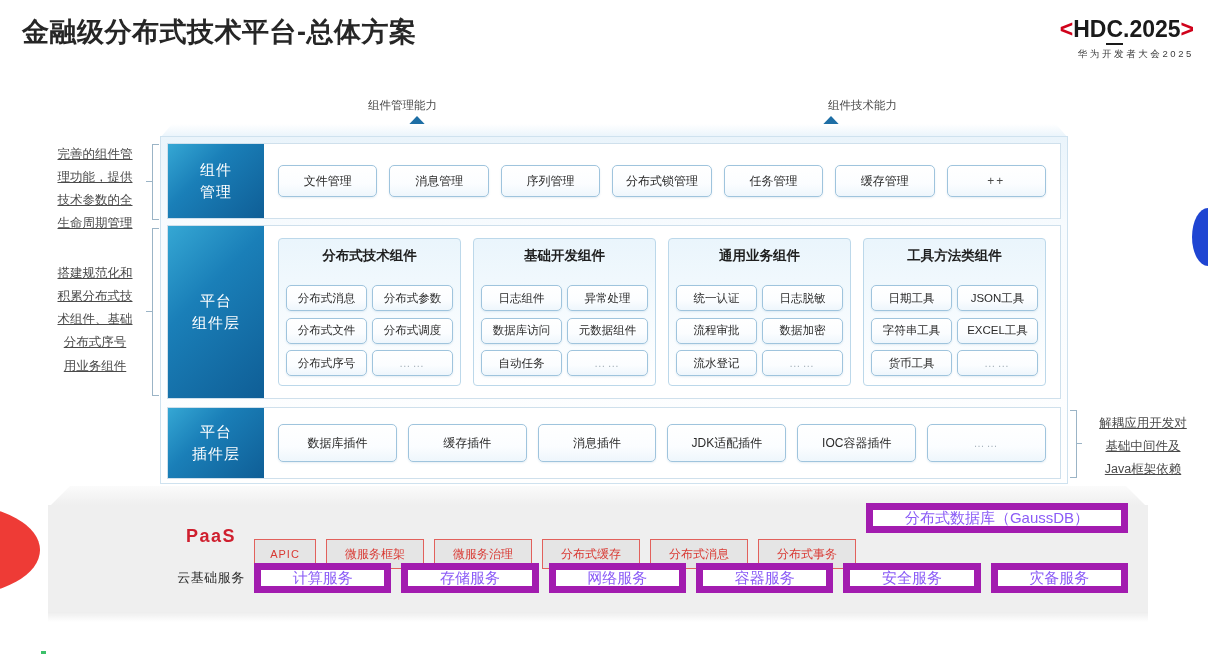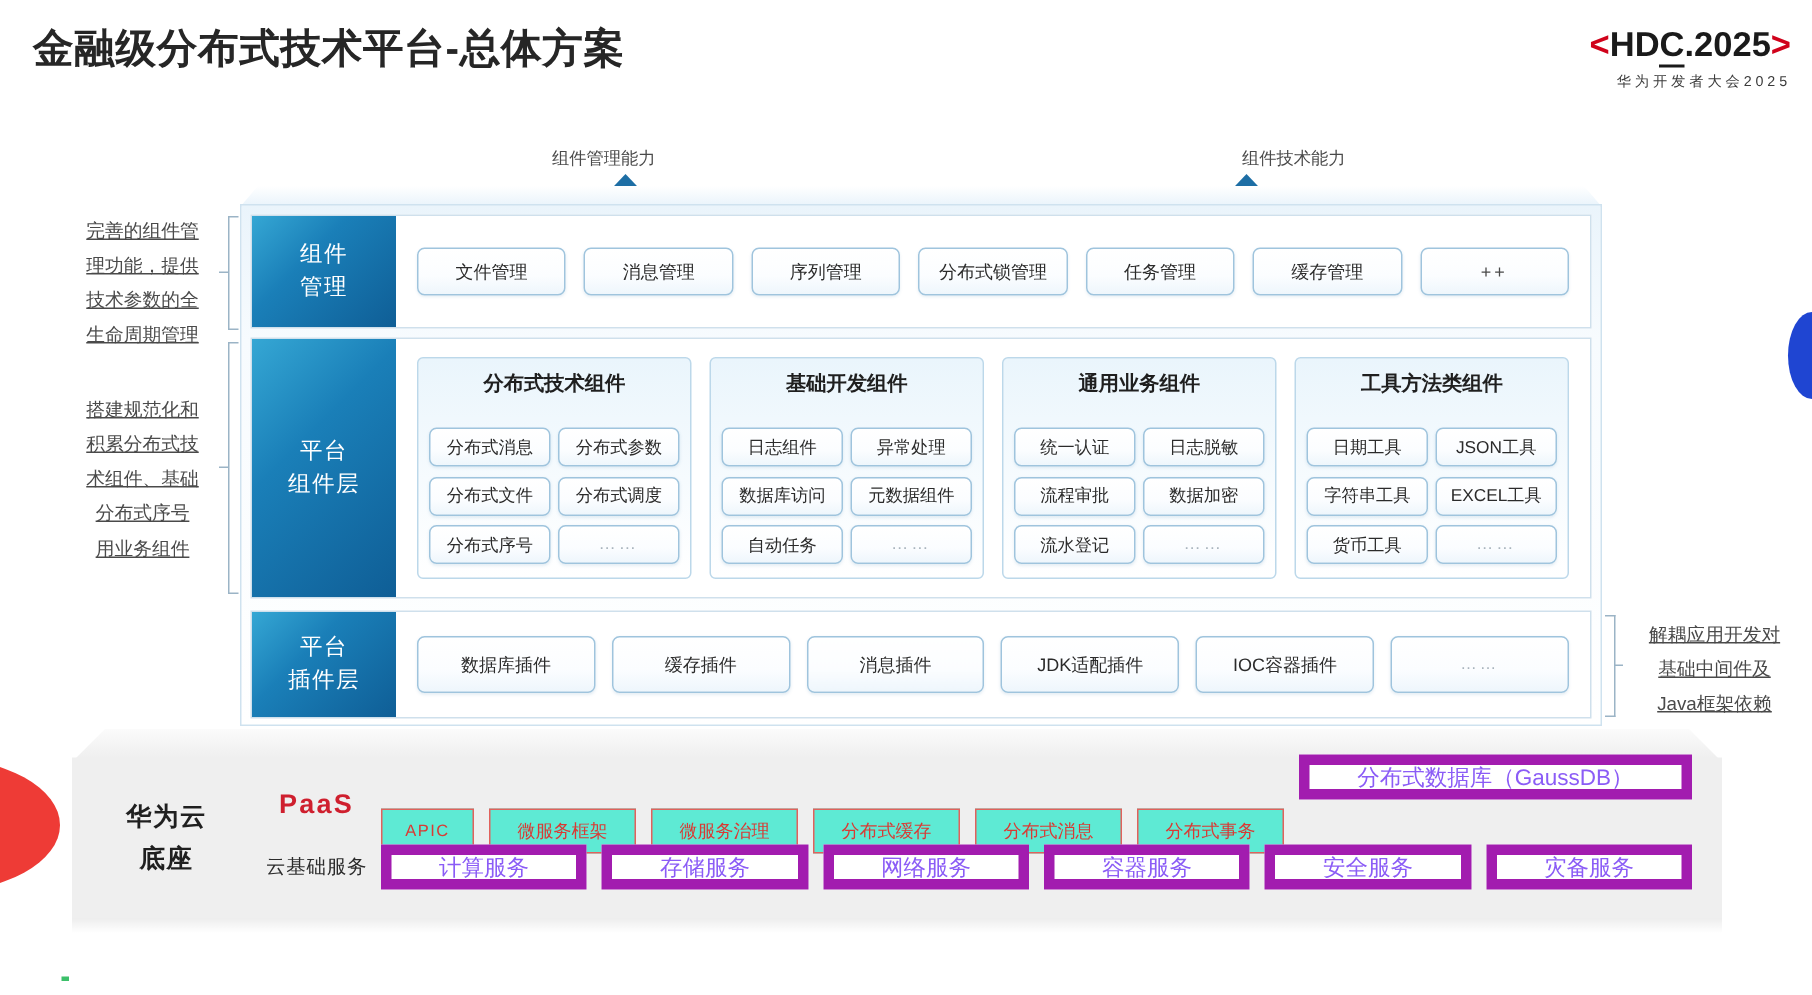--- a/index.html
+++ b/index.html
@@ -149,21 +149,21 @@
   }
   .base-rows{position:absolute;left:168px;top:519px;width:960px;height:80px;}
   .base-row{display:flex;align-items:center;height:34px;margin-bottom:8px;}
   .row-tag{
     width:86px;flex:0 0 86px;text-align:center;white-space:nowrap;
   }
   .row-tag.paas{font-size:18px;font-weight:bold;color:#cf1f2e;letter-spacing:1.5px;}
   .row-tag.basic{font-size:13px;color:#2b2b2b;letter-spacing:.5px;}
   .row-items{flex:1;display:flex;gap:10px;}
   .box-red{
-    border:1px solid #e2615c;background:#5eead4;color:#d93a34;
+    border:1px solid #e2615c;background:#e5e5e5;color:#d93a34;
     font-size:12px;height:30px;display:flex;align-items:center;justify-content:center;
     box-sizing:border-box;white-space:nowrap;margin-top:36px;
   }
   .box-gray{
     border:7px solid #a21caf;background:#ffffff;color:#8b5cf6;
     font-size:15px;height:30px;display:flex;align-items:center;justify-content:center;
     box-sizing:border-box;white-space:nowrap;
   }
   .paas-items .box-red:nth-child(1){flex:0 0 62px;}
   .paas-items .box-red:nth-child(2),
@@ -321,24 +321,20 @@
         <div class="chip dots">……</div>
       </div>
     </div>
 
   </div>
 
   <div class="base-persp"></div>
   <div class="base"></div>
   <div class="base-shadow"></div>
 
-  <div class="base-left">
-    <span>华为云</span>
-    <span>底座</span>
-  </div>
 
   <div class="base-rows">
 
     <div class="base-row">
       <div class="row-tag paas">PaaS</div>
       <div class="row-items paas-items">
         <div class="box-red apic">APIC</div>
         <div class="box-red">微服务框架</div>
         <div class="box-red">微服务治理</div>
         <div class="box-red">分布式缓存</div>

